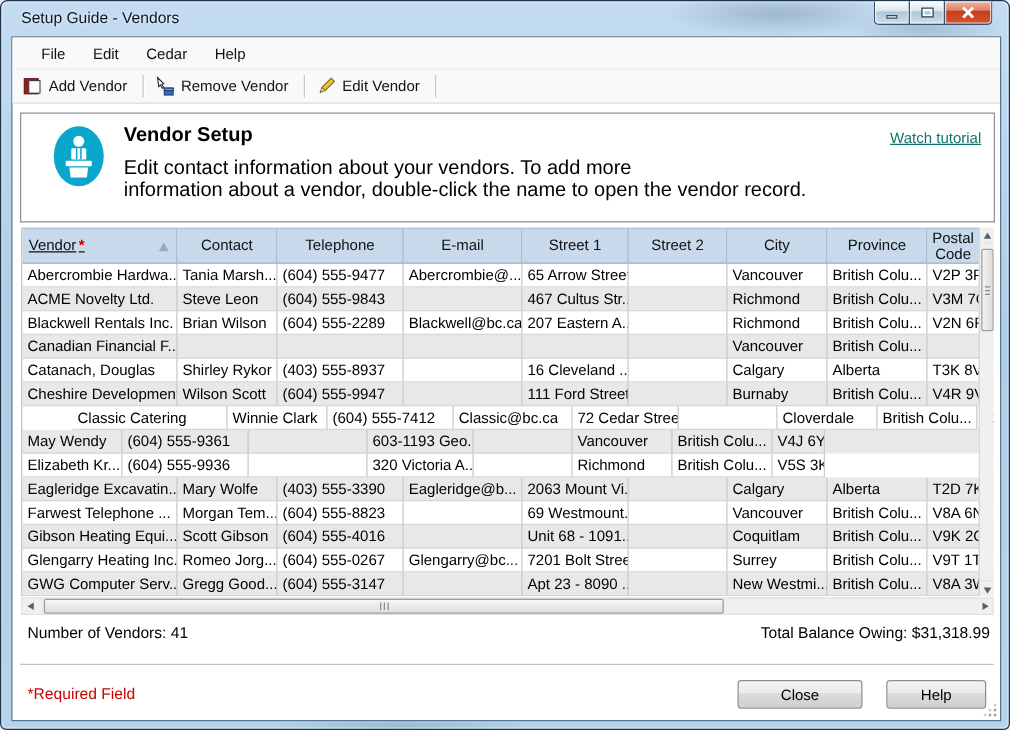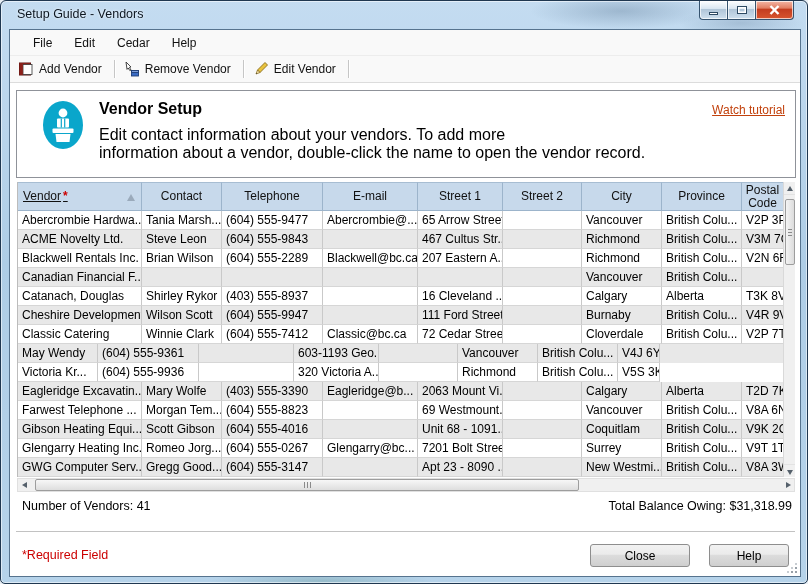--- a/index.html
+++ b/index.html
@@ -70,21 +70,21 @@
   
   .setup-panel {
     position: absolute; left: 6px; top: 60px; width: 780px; height: 88px;
     background: #fff; border: 1px solid #8f9299;
   }
   .podium-icon { position: absolute; left: 25px; top: 9px; }
   .panel-title { position: absolute; left: 82px; top: 9px; font-size: 16px; font-weight: bold; color: #000; }
   .panel-desc { position: absolute; left: 82px; top: 35px; font-size: 16px; color: #000; line-height: 18px; }
   .tutorial {
     position: absolute; right: 10px; top: 12px;
-    font-size: 12px; color: #c2410c; text-decoration: underline;
+    font-size: 12px; color: #0f766e; text-decoration: underline;
   }
   
   .table {
     position: absolute; left: 7px; top: 152px; width: 778px; height: 295px;
     border-left: 1px solid #bcbcbc;
     overflow: hidden;
   }
   .thead { display: flex; height: 29px; }
   .hcell {
     background: #c7d9eb;
@@ -350,42 +350,42 @@
             <div class="tcell" style="width: 80px;">Wilson Scott</div>
             <div class="tcell" style="width: 101px;">(604) 555-9947</div>
             <div class="tcell" style="width: 95px;"></div>
             <div class="tcell" style="width: 85px;">111 Ford Street</div>
             <div class="tcell" style="width: 79px;"></div>
             <div class="tcell" style="width: 80px;">Burnaby</div>
             <div class="tcell" style="width: 80px;">British Colu...</div>
             <div class="tcell" style="width: 42px;">V4R 9V4</div>
           </div>
           <div class="trow">
-            <div class="tcell" style="width: 124px;">Classic Catering</div>
+            <div class="tcell" style="width: 124px; margin-left: 40px;">Classic Catering</div>
             <div class="tcell" style="width: 80px;">Winnie Clark</div>
             <div class="tcell" style="width: 101px;">(604) 555-7412</div>
             <div class="tcell" style="width: 95px;">Classic@bc.ca</div>
             <div class="tcell" style="width: 85px;">72 Cedar Street</div>
             <div class="tcell" style="width: 79px;"></div>
             <div class="tcell" style="width: 80px;">Cloverdale</div>
             <div class="tcell" style="width: 80px;">British Colu...</div>
             <div class="tcell" style="width: 42px;">V2P 7T9</div>
           </div>
           <div class="trow alt">
             <div class="tcell" style="width: 80px;">May Wendy</div>
             <div class="tcell" style="width: 101px;">(604) 555-9361</div>
             <div class="tcell" style="width: 95px;"></div>
             <div class="tcell" style="width: 85px;">603-1193 Geo...</div>
             <div class="tcell" style="width: 79px;"></div>
             <div class="tcell" style="width: 80px;">Vancouver</div>
             <div class="tcell" style="width: 80px;">British Colu...</div>
             <div class="tcell" style="width: 42px;">V4J 6Y9</div>
           </div>
           <div class="trow">
-            <div class="tcell" style="width: 80px;">Victoria Kr...</div>
+            <div class="tcell" style="width: 80px;">Elizabeth Kr...</div>
             <div class="tcell" style="width: 101px;">(604) 555-9936</div>
             <div class="tcell" style="width: 95px;"></div>
             <div class="tcell" style="width: 85px;">320 Victoria A...</div>
             <div class="tcell" style="width: 79px;"></div>
             <div class="tcell" style="width: 80px;">Richmond</div>
             <div class="tcell" style="width: 80px;">British Colu...</div>
             <div class="tcell" style="width: 42px;">V5S 3K1</div>
           </div>
           <div class="trow alt">
             <div class="tcell" style="width: 124px;">Eagleridge Excavatin...</div>

